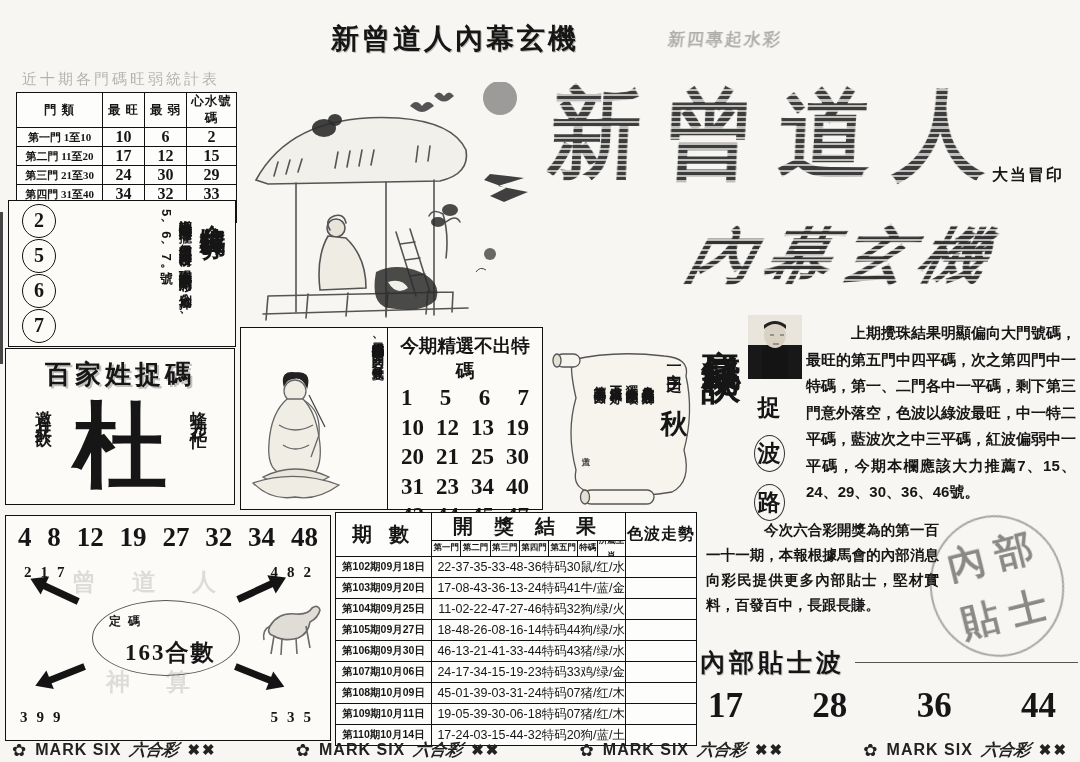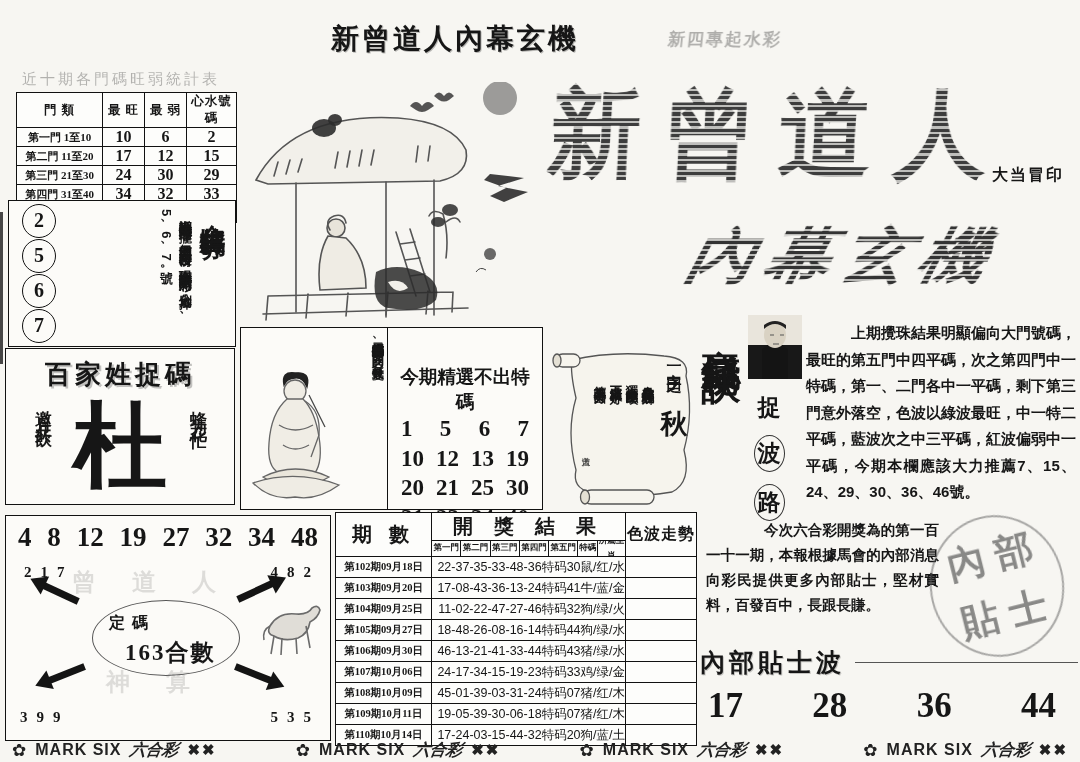--- a/index.html
+++ b/index.html
@@ -37,21 +37,21 @@
   .surbox { left:5px; top:348px; width:230px; height:157px; border:1.6px solid #111; background:#fcfbf8; overflow:hidden; }
   .sur-title { position:absolute; left:0; top:8px; width:100%; text-align:center; font-size:26px; font-weight:700; letter-spacing:4px; text-shadow:2px 2px 0 rgba(17,17,17,.25); }
   .sur-char { position:absolute; left:0; top:34px; width:100%; text-align:center; font-size:94px; font-weight:900; }
   .sur-left { position:absolute; left:26px; top:48px; writing-mode:vertical-rl; font-size:17px; font-weight:700; letter-spacing:7px; }
   .sur-right { position:absolute; right:24px; top:48px; writing-mode:vertical-rl; font-size:17px; font-weight:700; letter-spacing:7px; }
 
   
   .oracle { left:240px; top:327px; width:303px; height:183px; border:1.6px solid #111; display:flex; background:#fcfbf8; }
   .oracle-left { width:147px; position:relative; border-right:1.6px solid #111; overflow:hidden; }
   .oracle-text { position:absolute; right:2px; top:6px; height:170px; writing-mode:vertical-rl; font-size:12px; font-weight:700; line-height:15px; font-family:"Liberation Sans", sans-serif; }
-  .oracle-right { flex:1; padding:2px 6px;margin-top:31px; }
+  .oracle-right { flex:1; padding:2px 6px; }
   .oracle-title { text-align:center; font-family:"Liberation Sans", sans-serif; font-size:18.5px; font-weight:900; margin-top:3px; }
   .oracle-row { display:flex; justify-content:space-between; padding:0 7px; font-size:23px; font-weight:600; line-height:29.5px; }
 
   
   .scrollbox { left:544px; top:342px; width:166px; height:180px; }
   .scroll-text { position:absolute; left:20px; top:16px; right:18px; height:150px; writing-mode:vertical-rl; }
   .s-t1 { font-size:15px; font-weight:800; letter-spacing:3px; }
   .s-t2 { display:inline-block; font-size:27px; font-weight:800; margin-top:14px; }
   .s-poem { font-size:12.5px; font-weight:700; line-height:16px; padding-top:18px; letter-spacing:1px; }
   .s-sign { font-size:9px; padding-top:92px; opacity:.8; }
@@ -76,31 +76,31 @@
   
   .results { left:335px; top:512px; width:362px; border-collapse:collapse; table-layout:fixed; background:#fdfdfb; }
   .results td { border:1.3px solid #111; overflow:hidden; }
   .res-issue-h { font-size:20px; font-weight:800; text-align:center; letter-spacing:6px; }
   .res-main-h { font-size:20px; font-weight:800; text-align:center; letter-spacing:8px; height:22px; }
   .res-trend-h { font-size:16px; font-weight:800; text-align:center; letter-spacing:1px; font-family:"Liberation Sans", sans-serif; }
   .res-sub { display:flex; height:15px; font-size:8.5px; font-weight:700; align-items:center;font-family:Liberation Mono, monospace; }
   .res-sub span { text-align:center; border-left:1px solid #111; line-height:15px; }
   .res-sub span:first-child { border-left:none; }
   .res-sub .w1 { flex:1.05; } .res-sub .w2 { flex:.7; } .res-sub .w3 { flex:1.0; }
-  .res-issue { font-size:10.5px; font-weight:700; font-family:Liberation Serif, serif; text-align:center; height:21px; }
+  .res-issue { font-size:10.5px; font-weight:700; font-family:Liberation Sans, sans-serif; text-align:center; height:21px; }
   .res-val { font-size:12.5px; font-weight:400; font-family:"Liberation Sans", sans-serif; text-align:right; }
 
   
   .fortune { left:5px; top:515px; width:326px; height:226px; border:1.6px solid #111; background:#fcfbf8; overflow:hidden; }
   .f-numbers { position:absolute; left:12px; right:12px; top:6px; display:flex; justify-content:space-between; font-size:27px; font-weight:600; }
   .f-corner { position:absolute; font-size:15px; font-weight:700; letter-spacing:9px; }
   .f-tl { left:18px; top:48px; } .f-tr { right:10px; top:48px; }
   .f-bl { left:14px; bottom:14px; } .f-br { right:10px; bottom:14px; }
   .f-ellipse { position:absolute; left:86px; top:84px; width:148px; height:76px; border:1.3px solid #555; border-radius:50%; }
-  .f-def { position:absolute; left:16px; top:12px; font-size:16px; font-weight:700; letter-spacing:7px; }
+  .f-def { position:absolute; left:16px; top:12px; font-size:12px; font-weight:700; letter-spacing:7px; }
   .f-val { position:absolute; left:32px; top:36px; font-size:23px; font-weight:800; letter-spacing:2px; }
   .f-bg { position:absolute; font-size:24px; letter-spacing:36px; opacity:.13; font-weight:700; }
   .fx-arrow { position:absolute; width:38px; height:7px; background:#141414; }
   .fx-arrow::after { content:''; position:absolute; right:-15px; top:-6.5px; border-left:16px solid #141414; border-top:10px solid transparent; border-bottom:10px solid transparent; }
   .horse { position:absolute; right:6px; top:80px; }
 
   
   .promo-text { left:706px; top:518px; width:233px; font-family:"Liberation Sans", sans-serif; font-size:14.5px; font-weight:700; line-height:25px; text-align:justify; }
   .promo-text .indent { display:inline-block; width:4em; }
   .stamp { left:930px; top:515px; width:134px; height:142px; border:2px solid rgba(90,90,90,.5); border-radius:50%; transform:rotate(-14deg); display:grid; grid-template-columns:1fr 1fr; place-items:center; color:rgba(70,70,70,.62); font-size:38px; font-weight:700; filter:blur(.3px); padding:10px 16px; }

